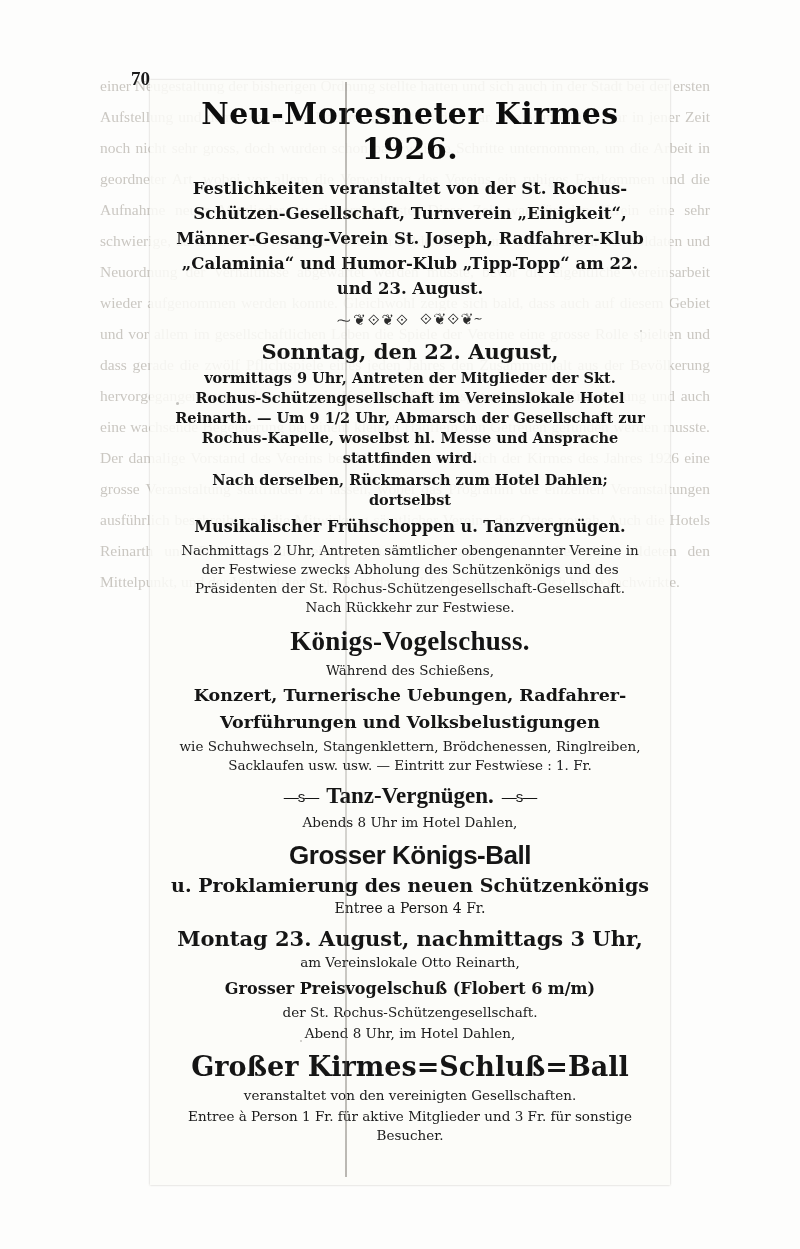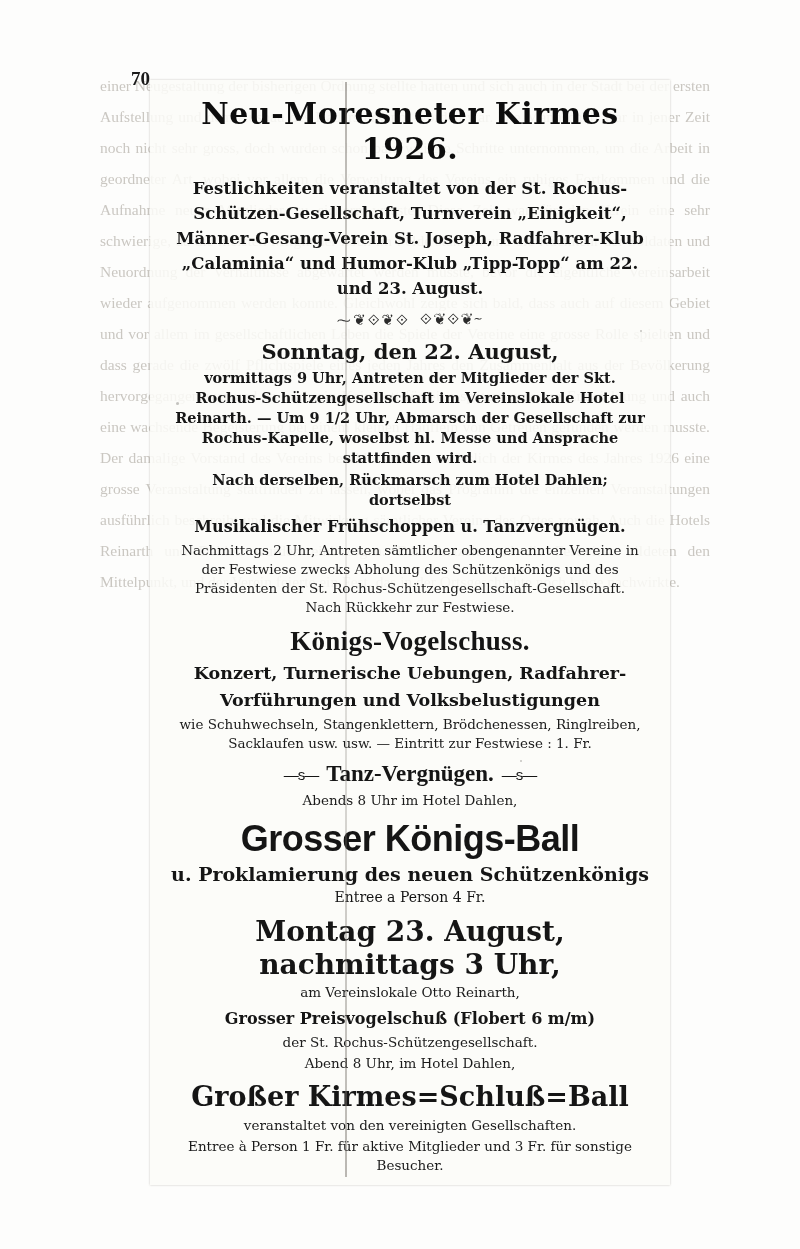--- a/index.html
+++ b/index.html
@@ -175,39 +175,39 @@
     letter-spacing: -1px;
   }
   .tanz {
     font-family: "Liberation Serif", serif;
     font-weight: 700;
     font-size: 23px;
   }
   .grosser-ball {
     font-family: "Liberation Sans", sans-serif;
     font-weight: 700;
-    font-size: 36px;
+    font-size: 26px;
     letter-spacing: -0.5px;
     margin: 8px 0 2px 0;
   }
   .proklam {
     font-family: "DejaVu Serif", serif;
     font-weight: 700;
     font-size: 19px;
     margin: 3px 0 4px 0;
   }
   .entree {
     font-family: "DejaVu Serif", serif;
     font-size: 14px;
     margin: 2px 0 10px 0;
   }
   .montag {
     font-family: "DejaVu Serif", serif;
     font-weight: 700;
-    font-size: 28px;
+    font-size: 21px;
     margin: 10px 0 2px 0;
   }
   .schluss-ball {
     font-family: "DejaVu Serif", serif;
     font-weight: 700;
     font-size: 27px;
     margin: 8px 0 4px 0;
     text-align: center;
   }
 </style>
@@ -236,20 +236,21 @@
     <div class="body-txt">vormittags 9 Uhr, Antreten der Mitglieder der Skt. Rochus-Schützengesellschaft im Vereinslokale Hotel Reinarth. — Um 9 1/2 Uhr, Abmarsch der Gesellschaft zur Rochus-Kapelle, woselbst hl. Messe und Ansprache stattfinden wird.</div>
 
     <div class="body-txt">Nach derselben, Rückmarsch zum Hotel Dahlen; dortselbst</div>
 
     <div class="big-black">Musikalischer Frühschoppen u. Tanzvergnügen.</div>
 
     <div class="body-small">Nachmittags 2 Uhr, Antreten sämtlicher obengenannter Vereine in der Festwiese zwecks Abholung des Schützenkönigs und des Präsidenten der St. Rochus-Schützengesellschaft-Gesellschaft. Nach Rückkehr zur Festwiese.</div>
 
     <div class="headline-serif">Königs-Vogelschuss.</div>
 
+    <div class="body-small">Während des Schießens,</div>
 
     <div class="konzert">Konzert,  Turnerische Uebungen,  Radfahrer-</div>
     <div class="konzert">Vorführungen und Volksbelustigungen</div>
 
     <div class="body-small">wie Schuhwechseln, Stangenklettern, Brödchenessen, Ringlreiben, Sacklaufen usw. usw. — Eintritt zur Festwiese : 1. Fr.</div>
 
 
     <div class="tanz-row">
       <span class="dash">—s—</span>
       <span class="tanz">Tanz-Vergnügen.</span>

